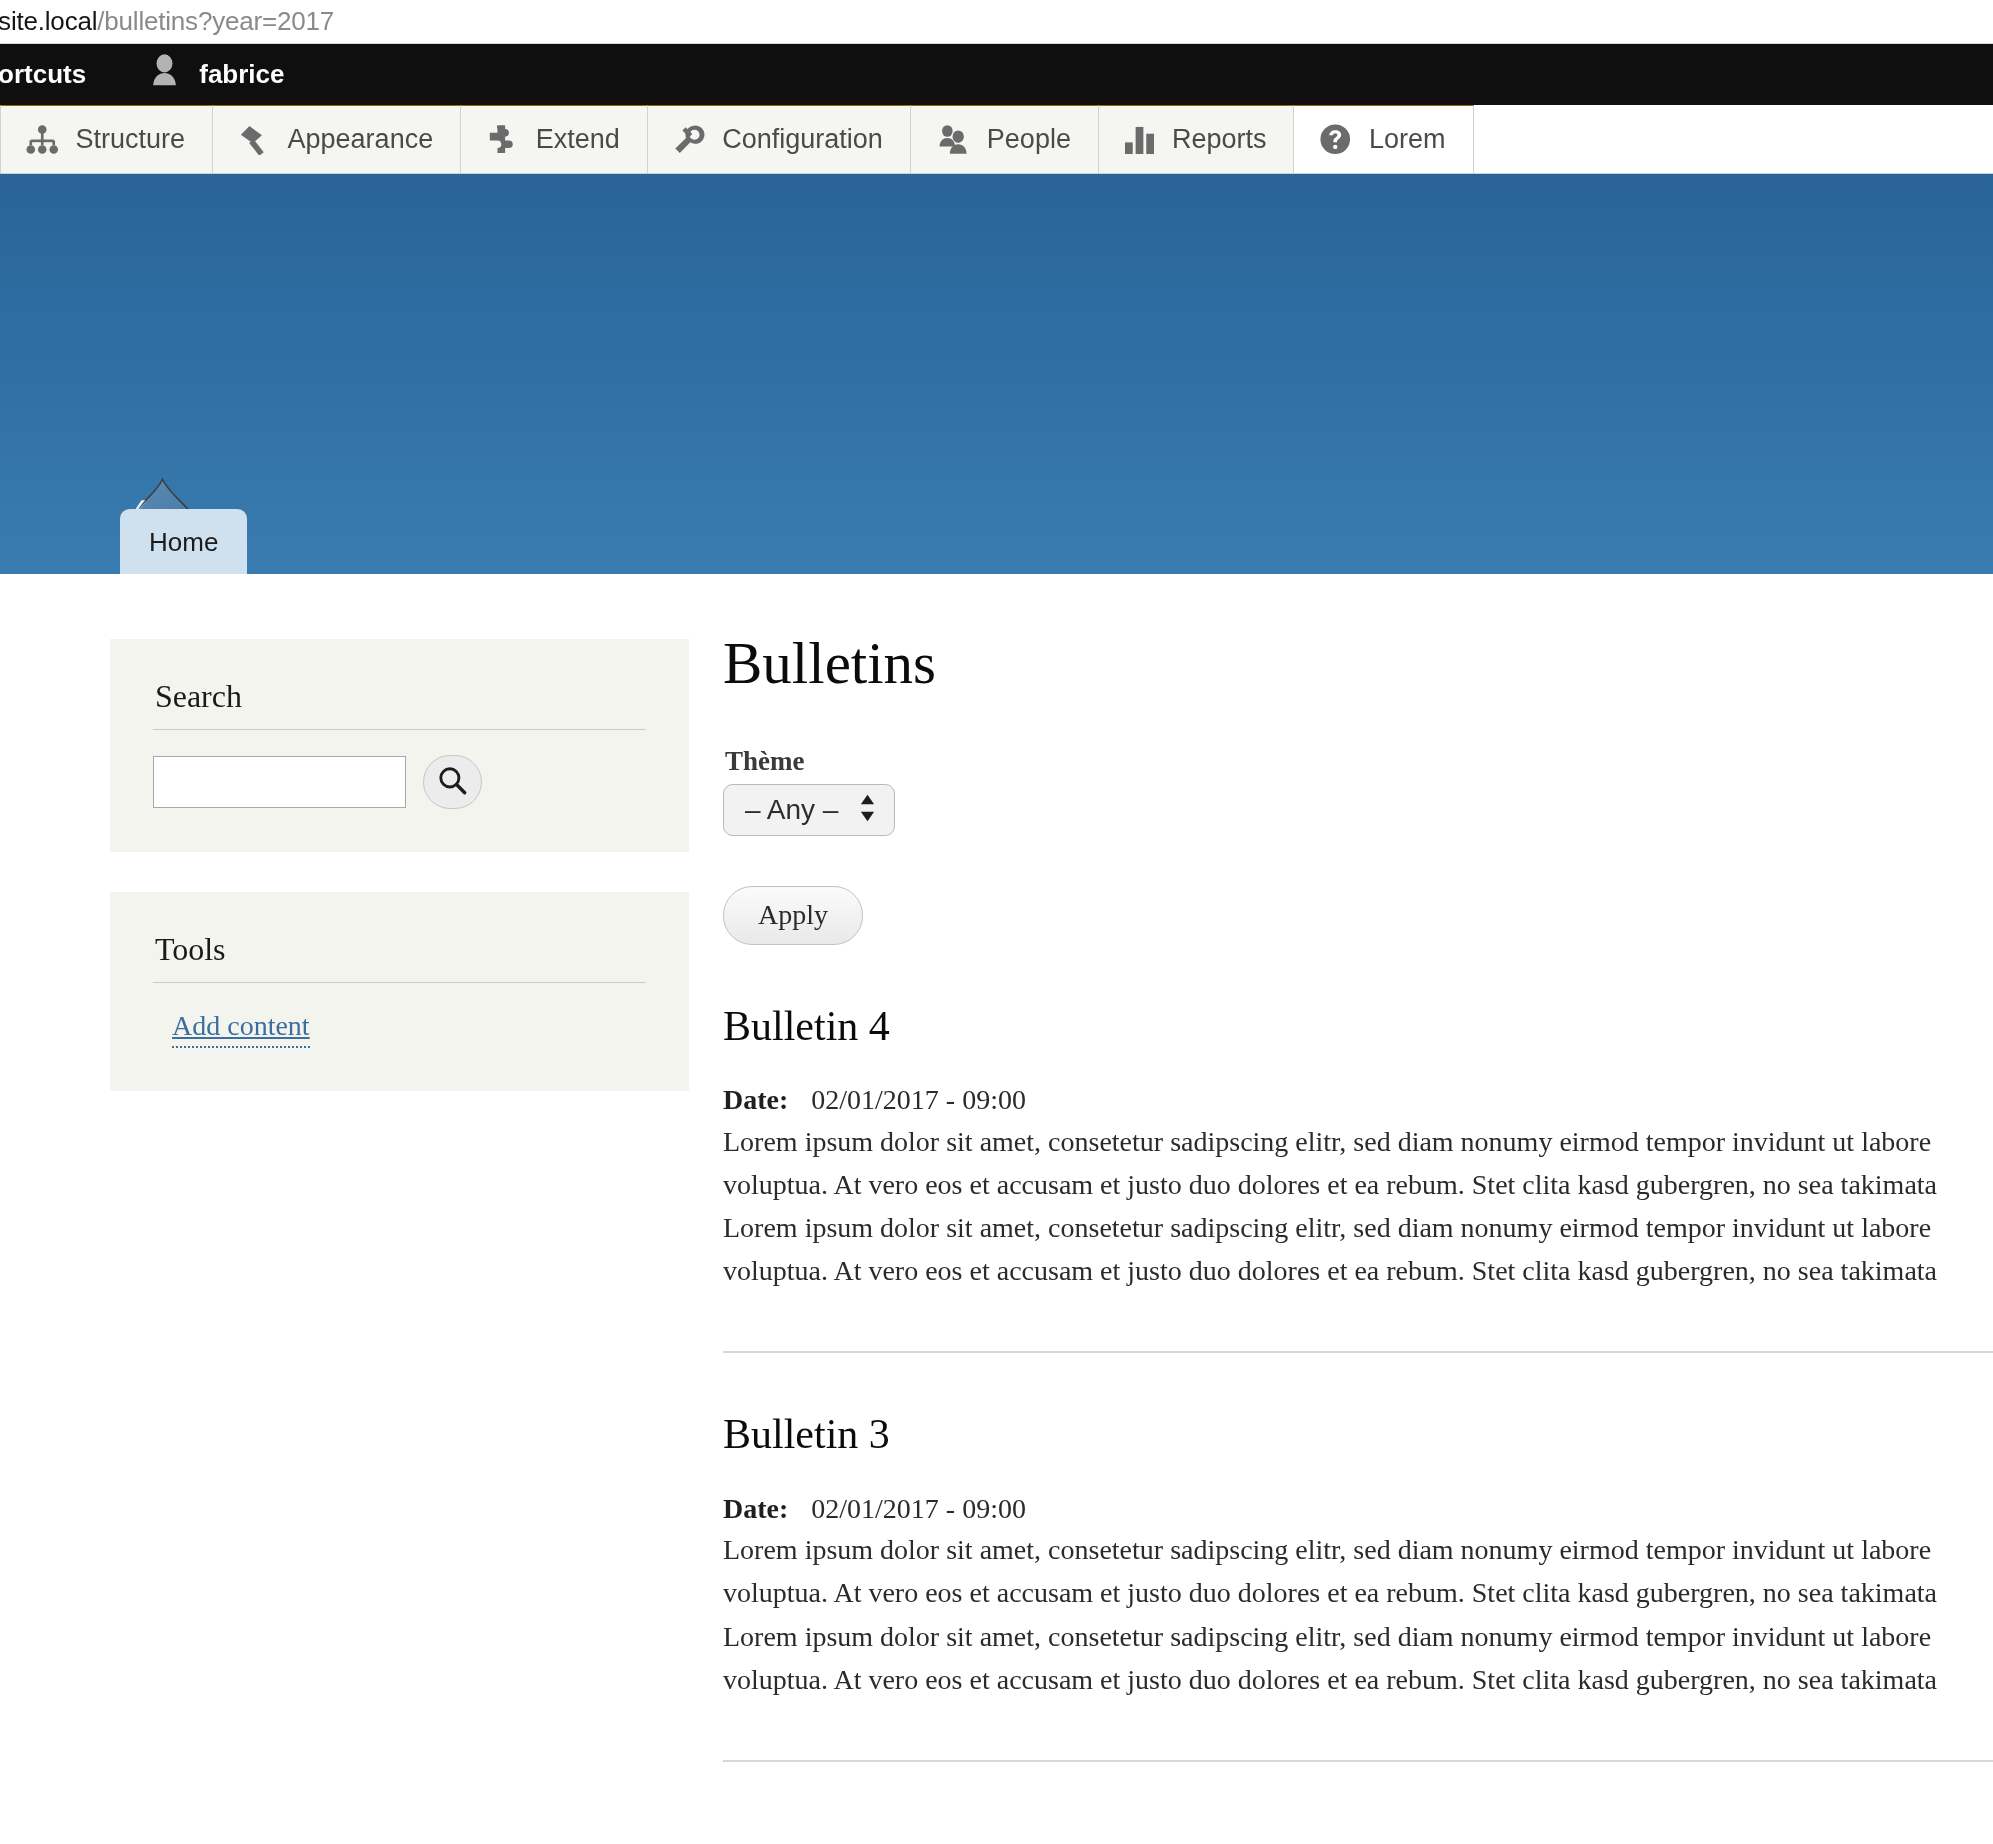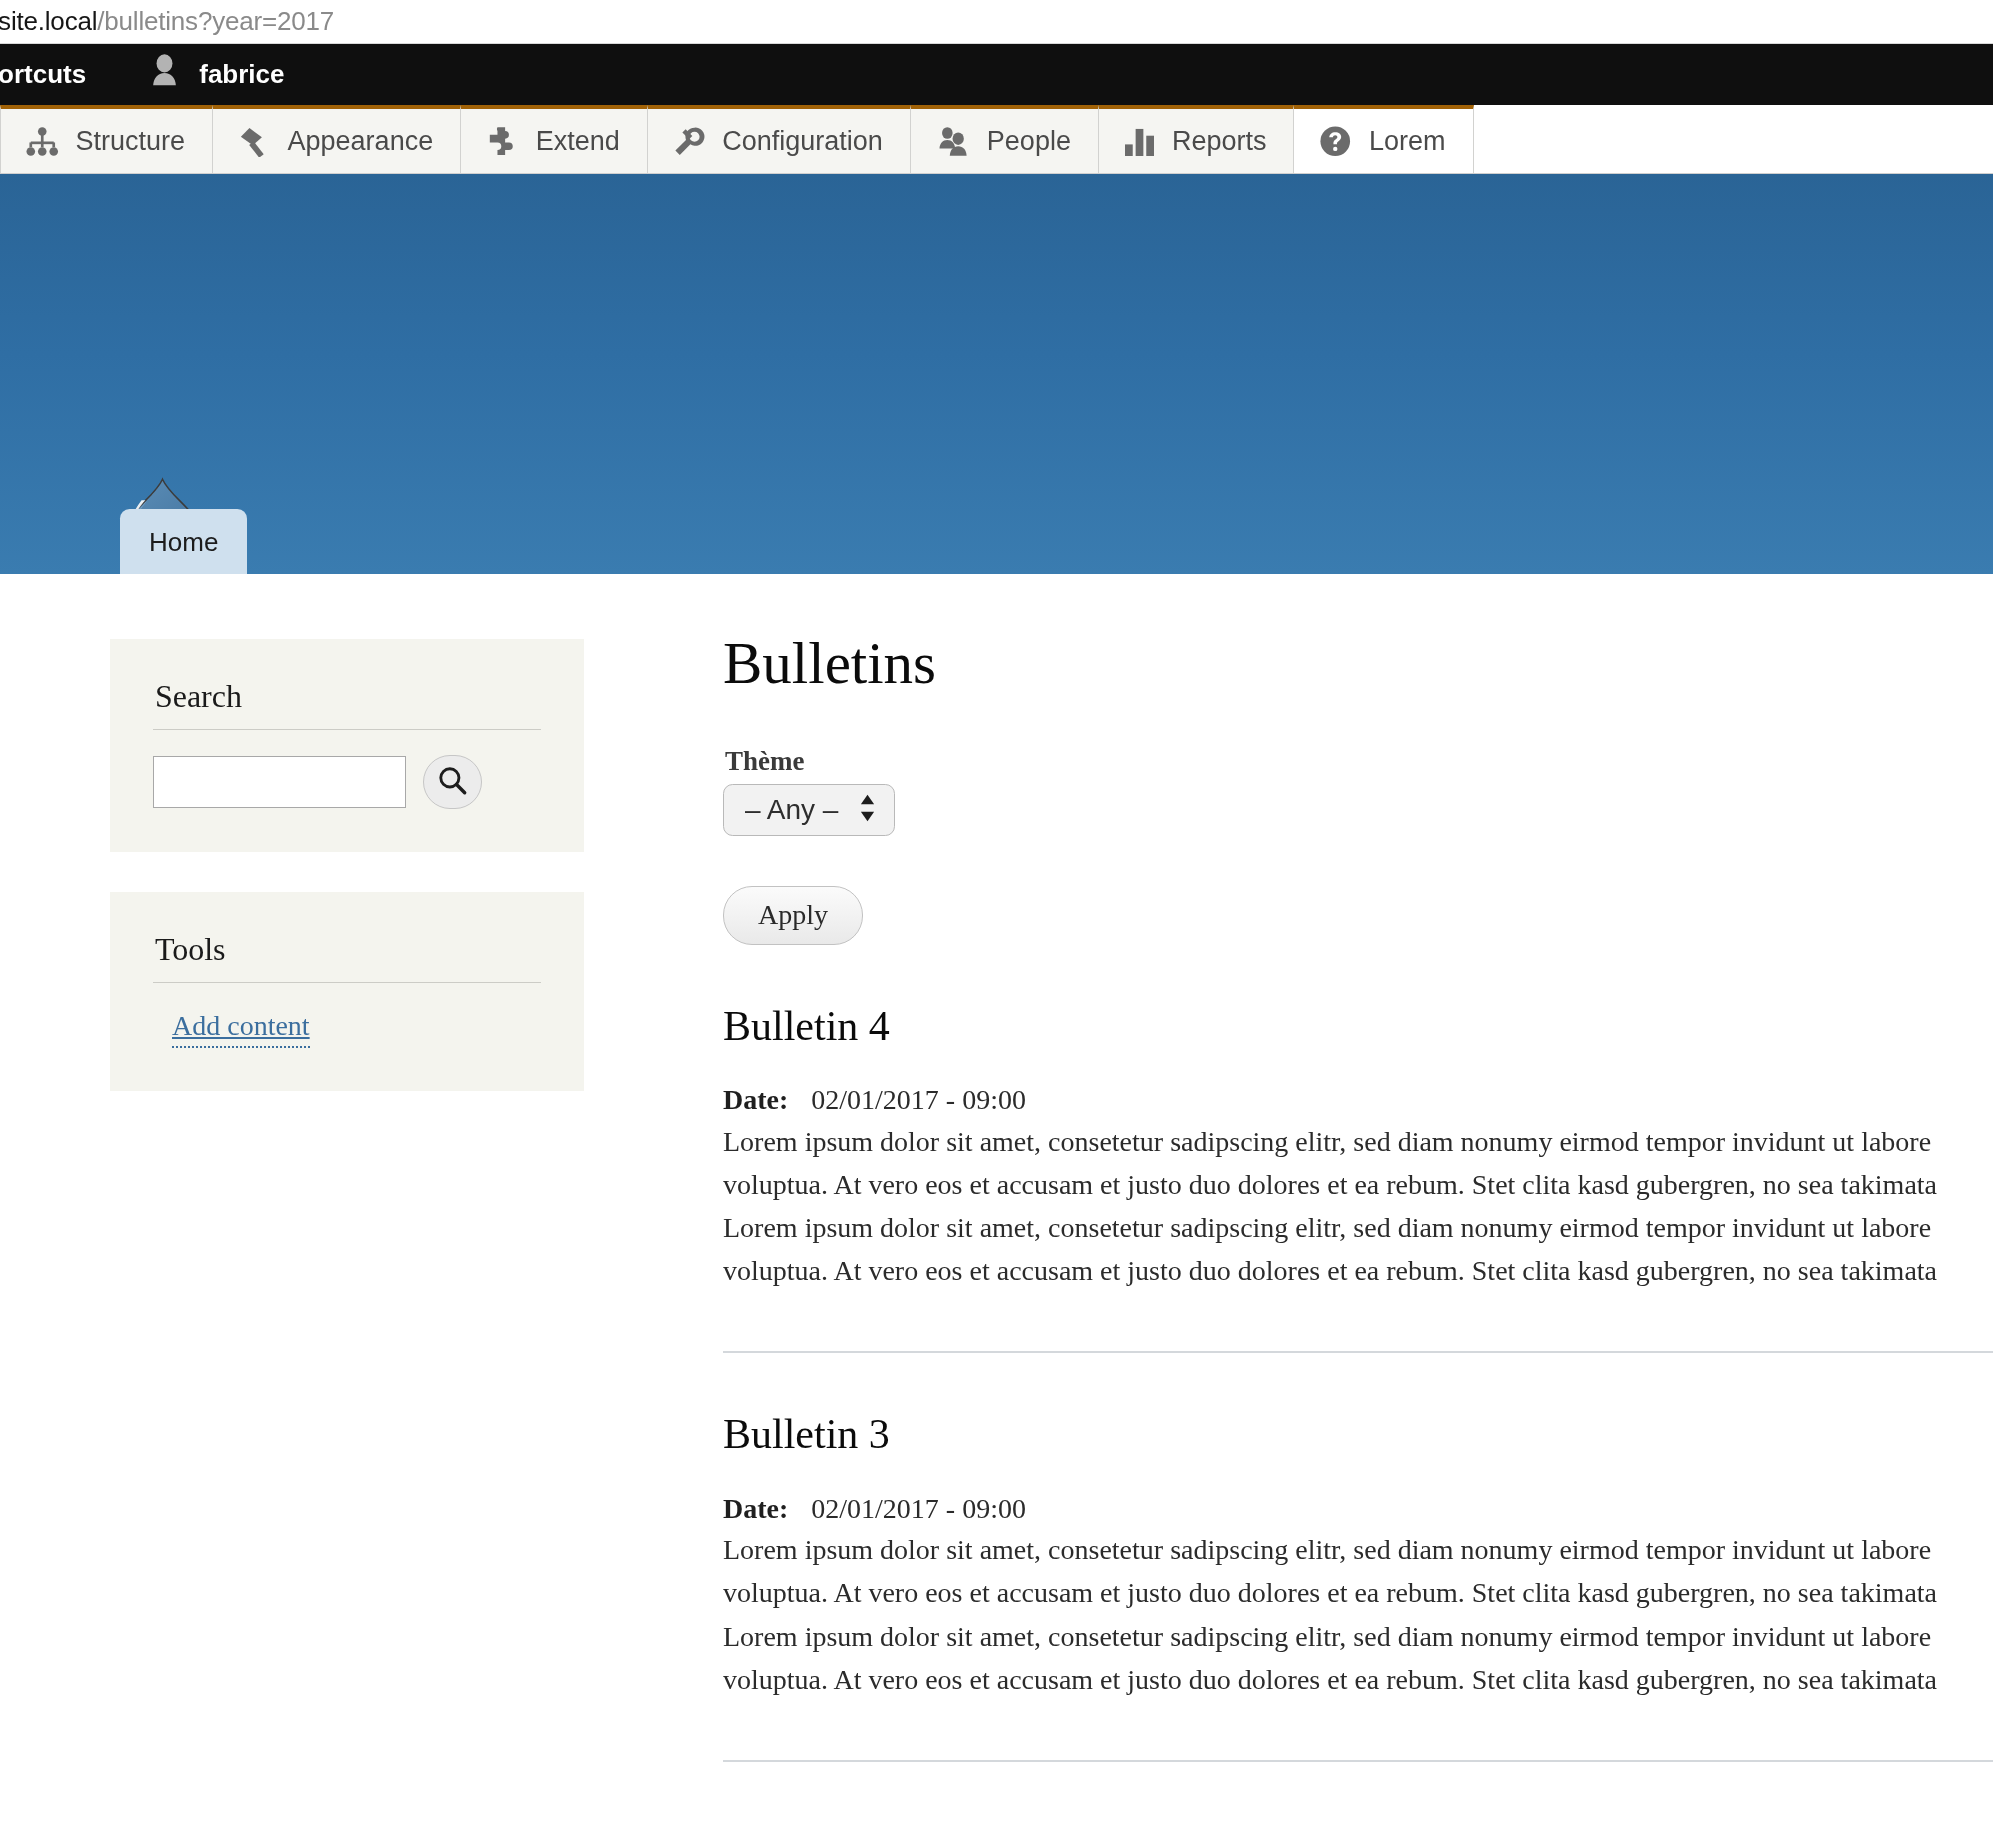--- a/index.html
+++ b/index.html
@@ -61,21 +61,21 @@
     align-items: stretch;
     border-bottom: 1px solid #cfcfcf;
   }
   .admin-tab {
     display: flex;
     align-items: center;
     gap: 17px;
     padding: 0 27px 0 25px;
     background: #f5f5f2;
     border-right: 1px solid #d2d2d0;
-    border-top: 4px solid #a16207;
+    border-top: 1px solid #a16207;
     color: #4a4a4a;
     font-size: 27px;
     white-space: nowrap;
   }
   .admin-tab.first { border-left: 1px solid #d2d2d0; }
   .admin-tab.is-active { background: #ffffff; }
   .admin-tab .tab-icon { display: flex; align-items: center; }
   .admin-tabs-filler { flex: 1 1 auto; background: #ffffff; }
 
   
@@ -118,21 +118,21 @@
   }
   .sidebar {
     width: 559px;
     flex: 0 0 559px;
     padding-left: 110px;
     padding-top: 65px;
   }
   .block {
     background: #f4f4ee;
     padding: 38px 43px 43px 43px;
-    width: 474px;
+    width: 579px;
     margin-bottom: 40px;
   }
   .block-title {
     font-family: "Liberation Serif", serif;
     font-size: 32px;
     color: #1a1a1a;
     margin: 0 0 0 0;
     padding: 0 0 13.4px 1.9px;
     font-weight: normal;
     border-bottom: 1px solid #ccccc6;

